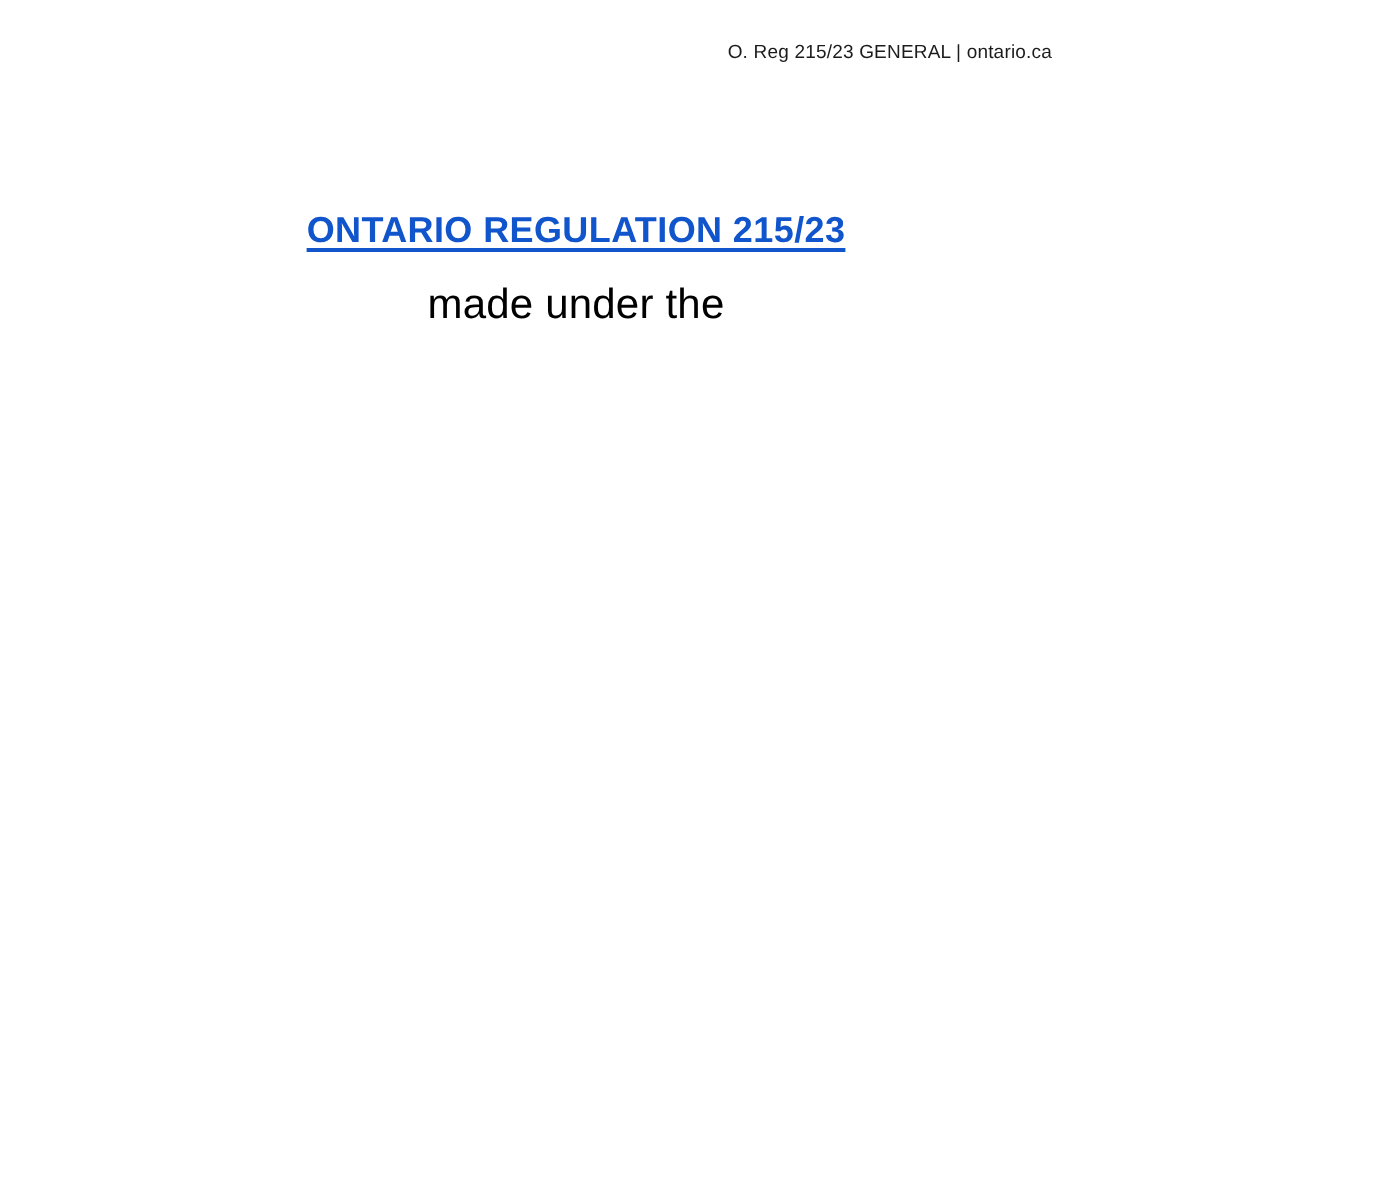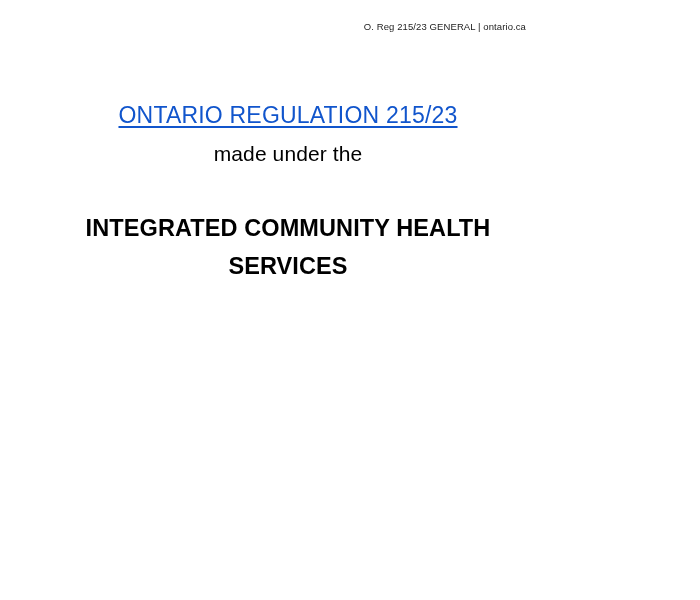--- a/index.html
+++ b/index.html
@@ -46,22 +46,22 @@
     text-align: center;
   }
 
   .reg-title-line {
     margin: 0;
     line-height: 30px;
   }
 
   .reg-title-link {
     display: inline;
-    font-size: 23px;
-    font-weight: normal;
+    font-size: 18px;
+    font-weight: bold;
     color: #1155cc;
     text-decoration: underline;
     text-decoration-thickness: 2px;
     text-underline-offset: 3px;
     letter-spacing: 0.2px;
     cursor: pointer;
   }
 
   .made-under {
     margin: 0;
@@ -106,20 +106,19 @@
 
   <div class="doc-body">
 
     <p class="reg-title-line">
       <a class="reg-title-link">ONTARIO REGULATION 215/23</a>
     </p>
 
     <p class="made-under">made under the</p>
 
     <h1 class="act-title">
-      <span class="act-line">INTEGRATED COMMUNITY HEALTH SERVICES</span>
     </h1>
 
   </div>
 
   <div class="page-remainder"></div>
 
 </div>
 
 </body></html>

